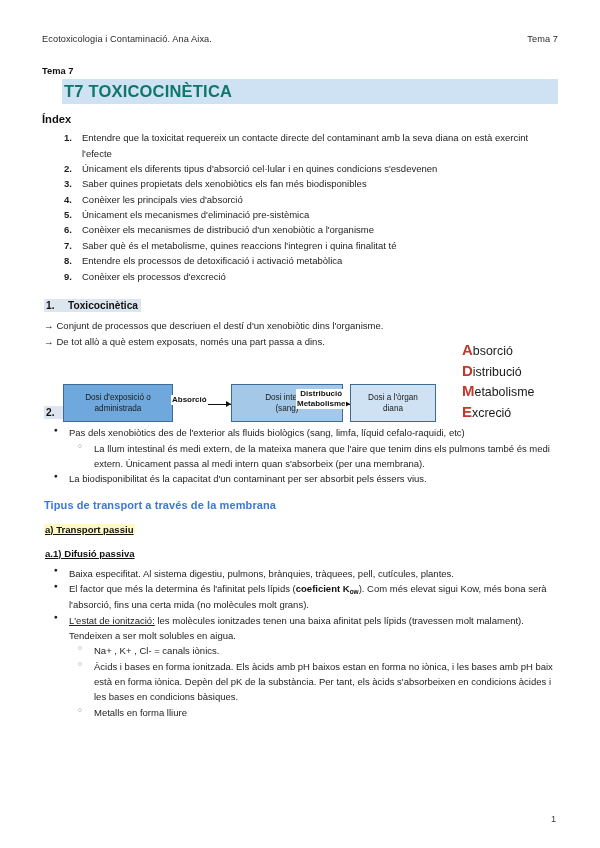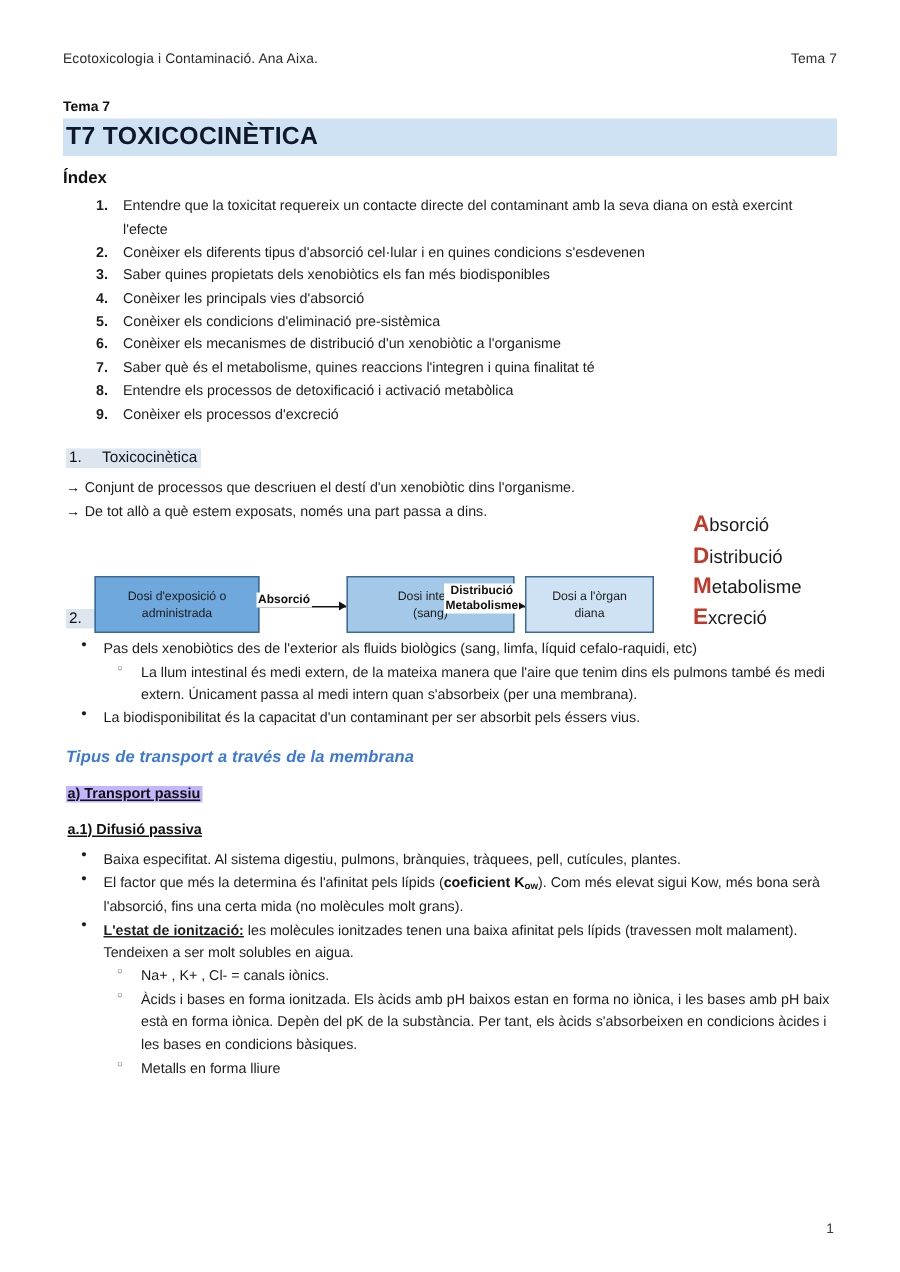--- a/index.html
+++ b/index.html
@@ -38,26 +38,27 @@
   .tema-label {
     font-size: 9.3px;
     font-weight: bold;
     color: #111;
     margin-bottom: 3px;
   }
   .doc-title {
     font-size: 16.5px;
     font-weight: bold;
     letter-spacing: .2px;
-    color: #0f172a;
+    color: #0f766e;
     background: #cfe2f3;
     display: block;
     padding: 3px 2px 4px 2px;
     margin-bottom: 9px;
     line-height: 1.1;
+    margin-left: 20px;
   }
   .index-head {
     font-size: 11.2px;
     font-weight: bold;
     color: #111;
     margin-bottom: 5px;
   }
 
   
   ol.index {
@@ -75,21 +76,21 @@
   }
   ol.index > li .num {
     position: absolute;
     left: 22px;
     font-weight: bold;
   }
 
   
   .sec-head {
     font-size: 10.2px;
-    font-weight: normal;
+    font-weight: bold;
     color: #111;
     margin: 0 0 7px 0;
     padding-left: 2px;
   }
   .sec-head .hl {
     background: #dde6ef;
     padding: 1px 3px 1px 2px;
   }
   .sec-head .sn {
     display: inline-block;
@@ -223,35 +224,34 @@
     color: #555;
   }
 
   
   .blue-head {
     font-size: 11px;
     font-weight: bold;
     color: #3c78d8;
     margin: 12px 0 8px 2px;
     letter-spacing: .1px;
-    font-style: italic;
   }
   .ul-head {
     font-size: 9.6px;
     font-weight: bold;
     color: #111;
     text-decoration: underline;
-    background: #c4b5fd;
+    background: #fef9c3;
     display: inline-block;
     padding: 0 1px;
     margin: 0 0 7px 2px;
   }
 
   strong.inl { font-weight: bold; color: #111; }
-  u.inl { text-decoration: underline; font-weight: bold; }
+  u.inl { text-decoration: underline; font-weight: normal; }
 
   .pagenum {
     position: absolute;
     right: 44px;
     bottom: 24px;
     font-size: 9.2px;
     color: #3b3b3b;
   }
 
   sub { font-size: 6.5px; vertical-align: -1.5px; }
@@ -268,24 +268,24 @@
   </div>
 
   
   <div class="tema-label">Tema 7</div>
   <div class="doc-title">T7 TOXICOCINÈTICA</div>
 
   
   <div class="index-head">Índex</div>
   <ol class="index">
     <li><span class="num">1.</span><span>Entendre que la toxicitat requereix un contacte directe del contaminant amb la seva diana on està exercint l'efecte</span></li>
-    <li><span class="num">2.</span><span>Conèixer els diferents tipus d'absorció cel·lular i en quines condicions s'esdevenen</span></li>
+    <li><span class="num">2.</span><span>Únicament els diferents tipus d'absorció cel·lular i en quines condicions s'esdevenen</span></li>
     <li><span class="num">3.</span><span>Saber quines propietats dels xenobiòtics els fan més biodisponibles</span></li>
     <li><span class="num">4.</span><span>Conèixer les principals vies d'absorció</span></li>
-    <li><span class="num">5.</span><span>Conèixer els condicions d'eliminació pre-sistèmica</span></li>
+    <li><span class="num">5.</span><span>Únicament els mecanismes d'eliminació pre-sistèmica</span></li>
     <li><span class="num">6.</span><span>Conèixer els mecanismes de distribució d'un xenobiòtic a l'organisme</span></li>
     <li><span class="num">7.</span><span>Saber què és el metabolisme, quines reaccions l'integren i quina finalitat té</span></li>
     <li><span class="num">8.</span><span>Entendre els processos de detoxificació i activació metabòlica</span></li>
     <li><span class="num">9.</span><span>Conèixer els processos d'excreció</span></li>
   </ol>
 
   
   <div class="sec-head">
     <span class="hl"><span class="sn">1.</span><span>Toxicocinètica</span></span>
   </div>

